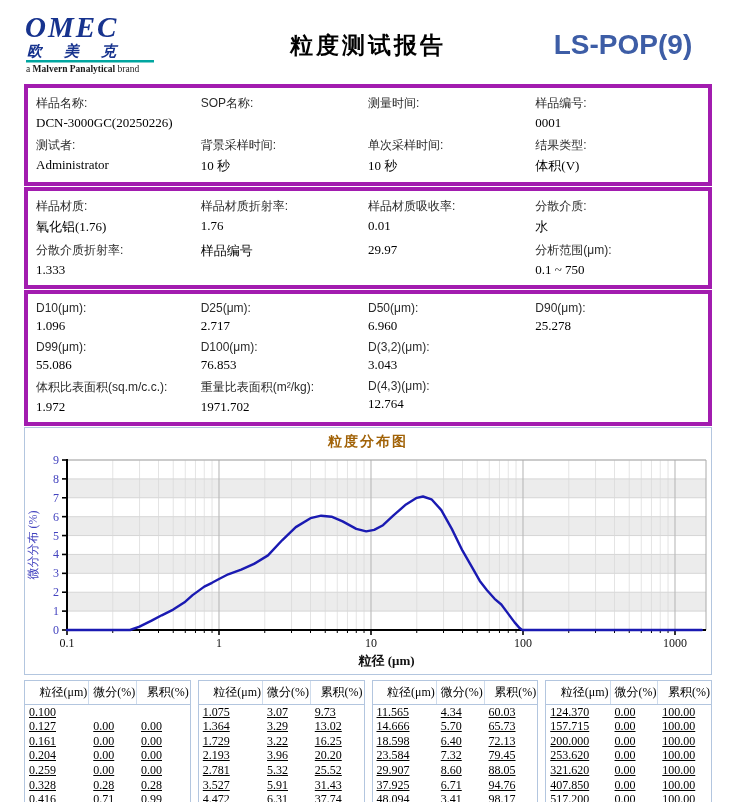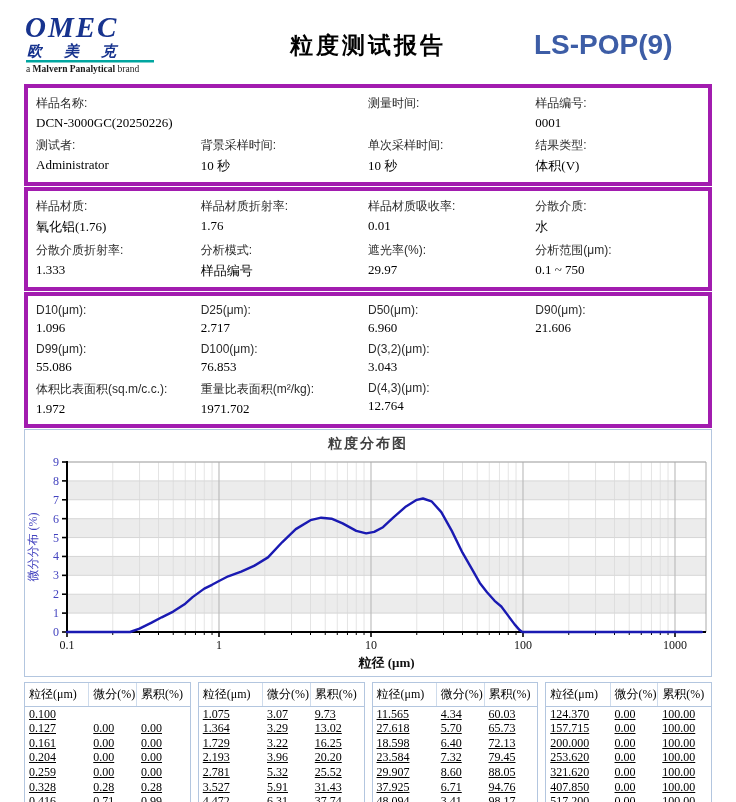--- a/index.html
+++ b/index.html
@@ -1,33 +1,33 @@
 <!DOCTYPE html>
 <html><head>
 <meta charset="utf-8">
 <style>
   html,body{margin:0;padding:0;background:#fff;}
   body{width:736px;height:802px;font-family:"Liberation Sans",sans-serif;color:#000;overflow:hidden;}
   .page{padding:6px 24px 0 24px;}
   .hdr{display:flex;align-items:center;height:78px;gap:15px;}
   .logo-wrap{width:178px;}
   .hdr-title{flex:1;text-align:center;font-size:23px;font-weight:bold;letter-spacing:3px;}
-  .model{width:178px;text-align:left;font-size:28px;font-weight:600;color:#3d5da6;}
+  .model{width:178px;text-align:center;font-size:28px;font-weight:600;color:#3d5da6;}
   .ibox{border:4px solid #a21caf;margin-bottom:1px;padding:4px 8px;}
   .irow{display:grid;grid-template-columns:24.8% 25.2% 25.2% 24.8%;padding:3px 0;}
   .icell .lbl{font-size:12px;color:#2b2b2b;margin-bottom:3px;white-space:nowrap;}
   .icell .val{font-size:13px;font-family:"Liberation Serif",serif;min-height:16px;white-space:nowrap;}
   .chartbox{border:1px solid #b3c6df;margin-bottom:5px;height:246px;}
-  .chart-title{text-align:center;color:#404040;font-weight:bold;font-size:14px;padding:5px 0 1px 0;letter-spacing:2px;}
+  .chart-title{text-align:center;color:#a16207;font-weight:bold;font-size:14px;padding:5px 0 1px 0;letter-spacing:2px;}
   .chartbox svg{display:block;}
   svg text{font-family:"Liberation Serif",serif;}
   .tgrid{display:flex;gap:7px;}
   .tgroup{flex:1;border:1px solid #b3c6df;min-height:168px;font-family:"Liberation Serif",serif;background:#fff;}
   .thead{display:grid;grid-template-columns:39% 29% 32%;border-bottom:1px solid #b3c6df;}
-  .th{font-size:12px;padding:3px 1px 3px 4px;border-right:1px solid #cfdcec;white-space:nowrap;}
+  .th{font-size:12px;padding:3px 1px 3px 4px;border-right:1px solid #cfdcec;white-space:nowrap;text-align:right;}
   .th:last-child{border-right:none;}
   .trow{display:grid;grid-template-columns:39% 29% 32%;text-decoration:underline;}
   .td{font-size:12px;line-height:13.4px;padding:0.6px 1px 0.6px 4px;white-space:nowrap;}
   .trow:first-child{margin-top:2px;}
 </style>
 </head>
 <body>
 
 <div class="page">
 
@@ -44,20 +44,21 @@
     <div class="model">LS-POP(9)</div>
   </div>
 
   <div class="ibox">
       <div class="irow">
         <div class="icell">
           <div class="lbl">样品名称:</div>
           <div class="val">DCN-3000GC(20250226)</div>
         </div>
         <div class="icell">
+          <div class="lbl">SOP名称:</div>
           <div class="val"></div>
         </div>
         <div class="icell">
           <div class="lbl">测量时间:</div>
         </div>
         <div class="icell">
           <div class="lbl">样品编号:</div>
           <div class="val">0001</div>
         </div>
       </div>
@@ -98,25 +99,23 @@
           <div class="lbl">分散介质:</div>
           <div class="val">水</div>
         </div>
       </div>
       <div class="irow">
         <div class="icell">
           <div class="lbl">分散介质折射率:</div>
           <div class="val">1.333</div>
         </div>
         <div class="icell">
-          <div class="lbl">分析模式:</div>
           <div class="val">样品编号</div>
         </div>
         <div class="icell">
-          <div class="lbl">遮光率(%):</div>
           <div class="val">29.97</div>
         </div>
         <div class="icell">
           <div class="lbl">分析范围(μm):</div>
           <div class="val">0.1 ~ 750</div>
         </div>
       </div>
     </div>
   <div class="ibox">
       <div class="irow">
@@ -127,21 +126,21 @@
         <div class="icell">
           <div class="lbl">D25(μm):</div>
           <div class="val">2.717</div>
         </div>
         <div class="icell">
           <div class="lbl">D50(μm):</div>
           <div class="val">6.960</div>
         </div>
         <div class="icell">
           <div class="lbl">D90(μm):</div>
-          <div class="val">21.606</div>
+          <div class="val">25.278</div>
         </div>
       </div>
       <div class="irow">
         <div class="icell">
           <div class="lbl">D99(μm):</div>
           <div class="val">55.086</div>
         </div>
         <div class="icell">
           <div class="lbl">D100(μm):</div>
           <div class="val">76.853</div>
@@ -386,21 +385,21 @@
           <div class="th">粒径(μm)</div>
           <div class="th">微分(%)</div>
           <div class="th">累积(%)</div>
         </div>
         <div class="trow">
           <div class="td">11.565</div>
           <div class="td">4.34</div>
           <div class="td">60.03</div>
         </div>
         <div class="trow">
-          <div class="td">27.618</div>
+          <div class="td">14.666</div>
           <div class="td">5.70</div>
           <div class="td">65.73</div>
         </div>
         <div class="trow">
           <div class="td">18.598</div>
           <div class="td">6.40</div>
           <div class="td">72.13</div>
         </div>
         <div class="trow">
           <div class="td">23.584</div>

